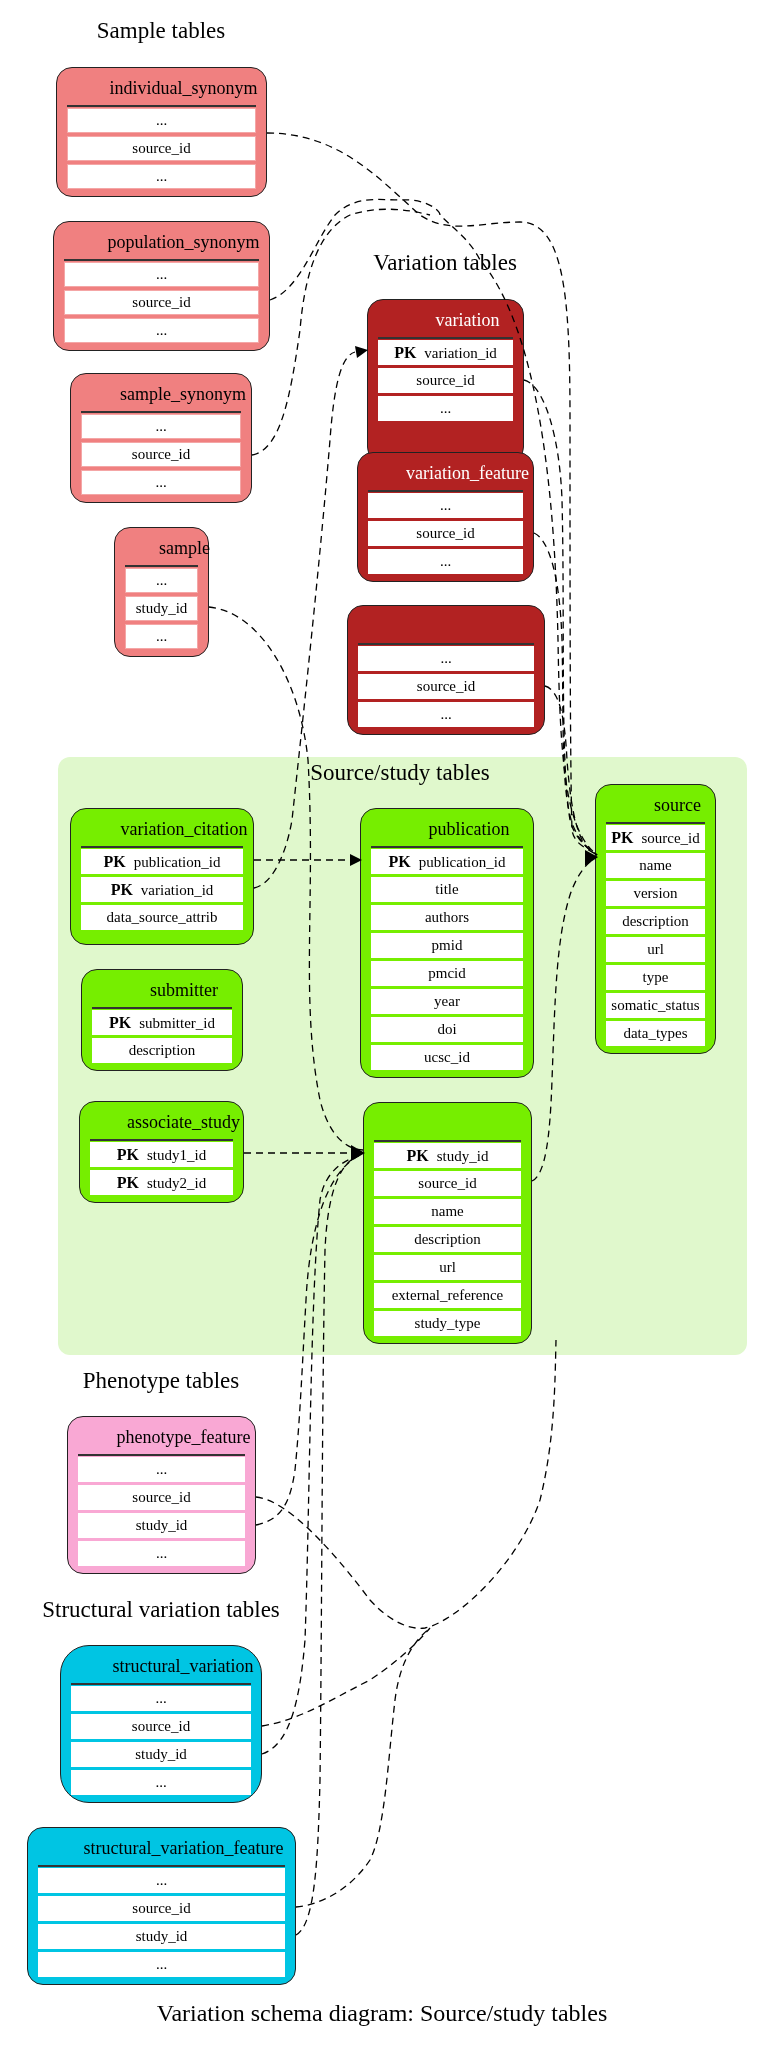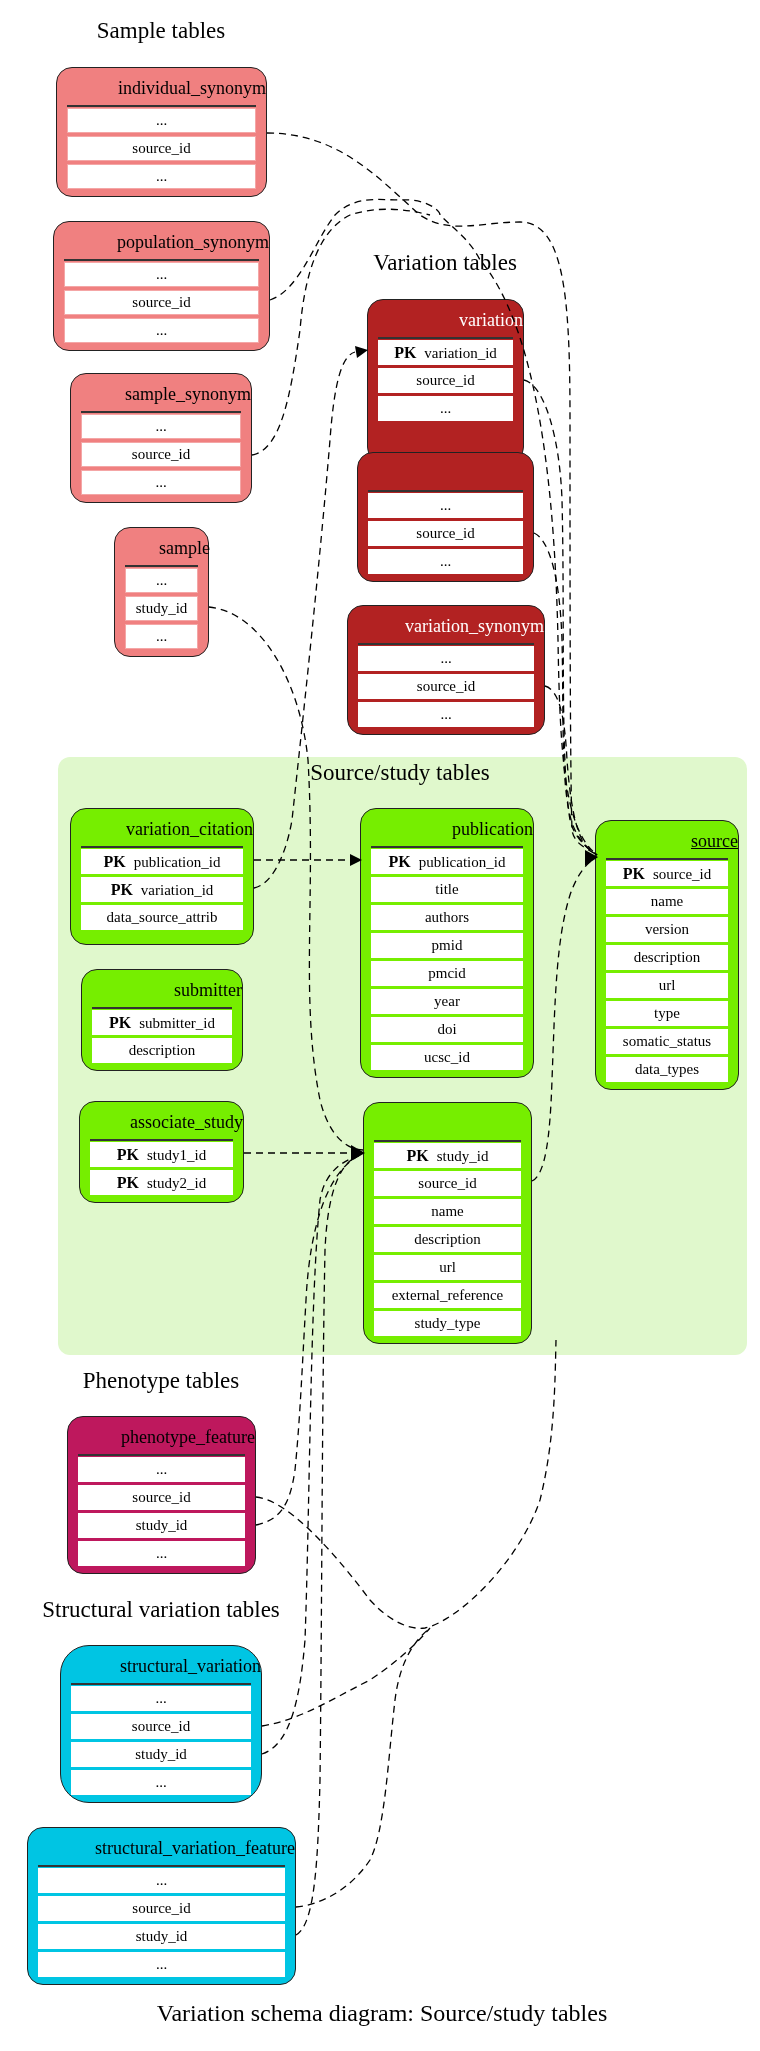--- a/index.html
+++ b/index.html
@@ -2,31 +2,31 @@
 <html><head>
 <meta charset="utf-8">
 <style>
   html, body { margin:0; padding:0; background:#ffffff; }
   body { width:760px; height:2051px; position:relative; overflow:hidden;
          font-family:"Liberation Serif", "DejaVu Serif", serif; color:#000; }
   .cluster-bg { position:absolute; background:#e0f8cc; border-radius:12px; }
   .group-title { position:absolute; font-size:23px; text-align:center; white-space:nowrap; transform:translateX(-50%); }
   .caption { position:absolute; font-size:24px; white-space:nowrap; transform:translateX(-50%); }
   .tbl { position:absolute; border:1.5px solid #222; border-radius:16px; box-sizing:border-box; }
-  .tbl .tname { height:38px; line-height:40px; text-align:right; font-size:18px; white-space:nowrap;padding-left:44px; }
+  .tbl .tname { height:38px; line-height:40px; text-align:center; font-size:18px; white-space:nowrap;padding-left:44px; }
   .tbl .divider { position:absolute; left:10px; right:10px; top:37px; height:2px; background:#333; }
   .tbl .rows { position:absolute; left:10px; right:10px; top:40px; }
   .tbl .row { height:25px; margin-bottom:3px; background:#fff; text-align:center; line-height:25px; font-size:15px; white-space:nowrap; }
   .tbl .row .pk { font-weight:bold; margin-right:8px; font-size:16px; }
   .g-sample { background:#f08080; }
   .g-sample .row { box-shadow:0 0 0 1px #f4a6a6 inset; }
   .g-variation { background:#b22222; }
   .g-variation .tname { color:#fff; }
   .g-source { background:#76ee00; }
-  .g-phenotype { background:#be185d; }
+  .g-phenotype { background:#f9a8d4; }
   .g-structural { background:#00c5e3; }
   svg#edges { position:absolute; left:0; top:0; pointer-events:none; }
   svg#edges path { fill:none; stroke:#000; stroke-width:1.3; stroke-dasharray:7 5; }
   svg#edges polygon { fill:#000; }
 </style>
 </head>
 <body>
 
 <div class="cluster-bg" style="left:58px; top:757px; width:689px; height:598px;"></div>
 
@@ -77,29 +77,29 @@
   <div class="tbl g-variation" style="left:367px; top:299px; width:157px; height:164px;">
       <div class="tname">variation</div>
       <div class="divider"></div>
       <div class="rows">
         <div class="row"><span class="pk">PK</span><span>variation_id</span></div>
         <div class="row"><span>source_id</span></div>
         <div class="row"><span>...</span></div>
       </div>
     </div>
   <div class="tbl g-variation" style="left:357px; top:452px; width:177px; height:130px;">
+      <div class="tname">variation_feature</div>
       <div class="divider"></div>
       <div class="rows">
         <div class="row"><span>...</span></div>
         <div class="row"><span>source_id</span></div>
         <div class="row"><span>...</span></div>
       </div>
     </div>
   <div class="tbl g-variation" style="left:347px; top:605px; width:198px; height:130px;">
-      <div class="tname">variation_synonym</div>
       <div class="divider"></div>
       <div class="rows">
         <div class="row"><span>...</span></div>
         <div class="row"><span>source_id</span></div>
         <div class="row"><span>...</span></div>
       </div>
     </div>
 
   <div class="tbl g-source" style="left:70px; top:808px; width:184px; height:137px;">
       <div class="tname">variation_citation</div>
@@ -145,21 +145,21 @@
       <div class="rows">
         <div class="row"><span class="pk">PK</span><span>study_id</span></div>
         <div class="row"><span>source_id</span></div>
         <div class="row"><span>name</span></div>
         <div class="row"><span>description</span></div>
         <div class="row"><span>url</span></div>
         <div class="row"><span>external_reference</span></div>
         <div class="row"><span>study_type</span></div>
       </div>
     </div>
-  <div class="tbl g-source" style="left:595px; top:820px; width:144px; height:270px;text-decoration:underline;">
+  <div class="tbl g-source" style="left:595px; top:784px; width:121px; height:270px;">
       <div class="tname">source</div>
       <div class="divider"></div>
       <div class="rows">
         <div class="row"><span class="pk">PK</span><span>source_id</span></div>
         <div class="row"><span>name</span></div>
         <div class="row"><span>version</span></div>
         <div class="row"><span>description</span></div>
         <div class="row"><span>url</span></div>
         <div class="row"><span>type</span></div>
         <div class="row"><span>somatic_status</span></div>

